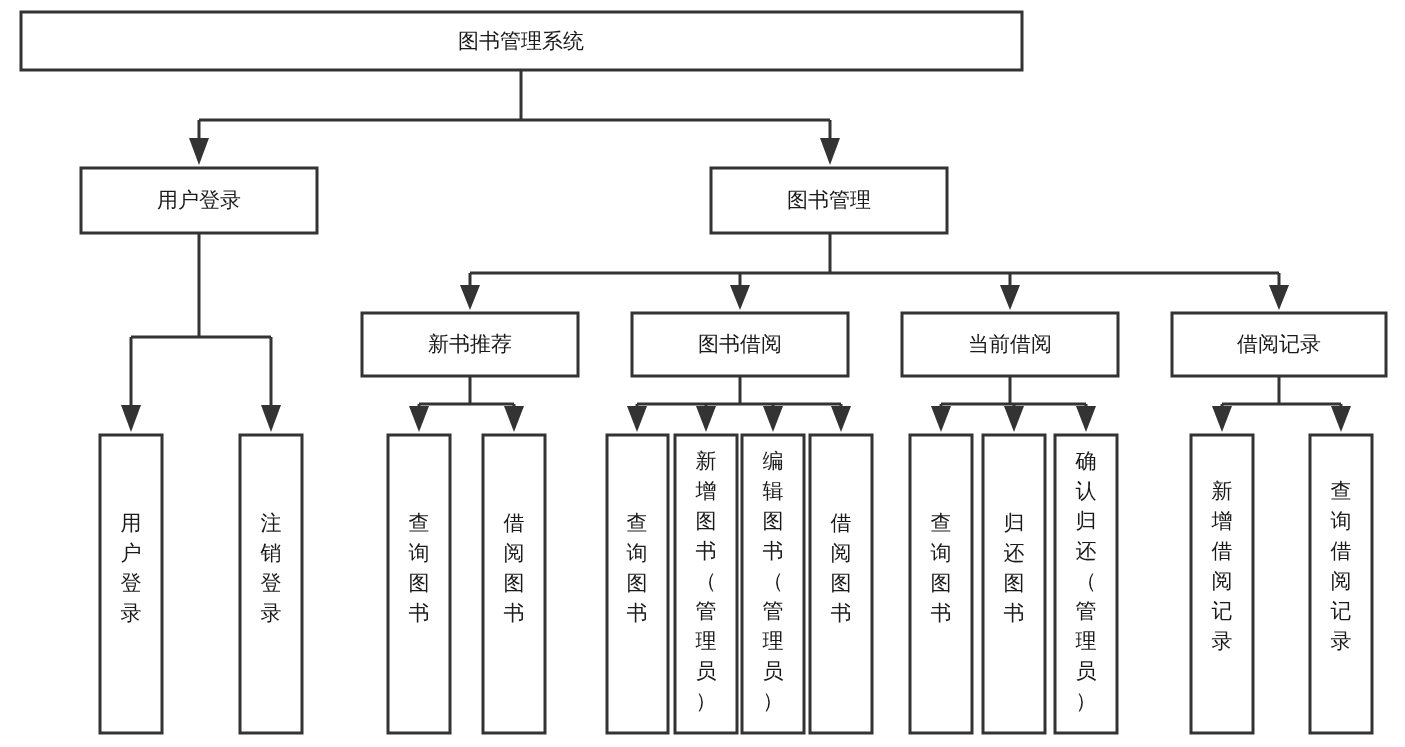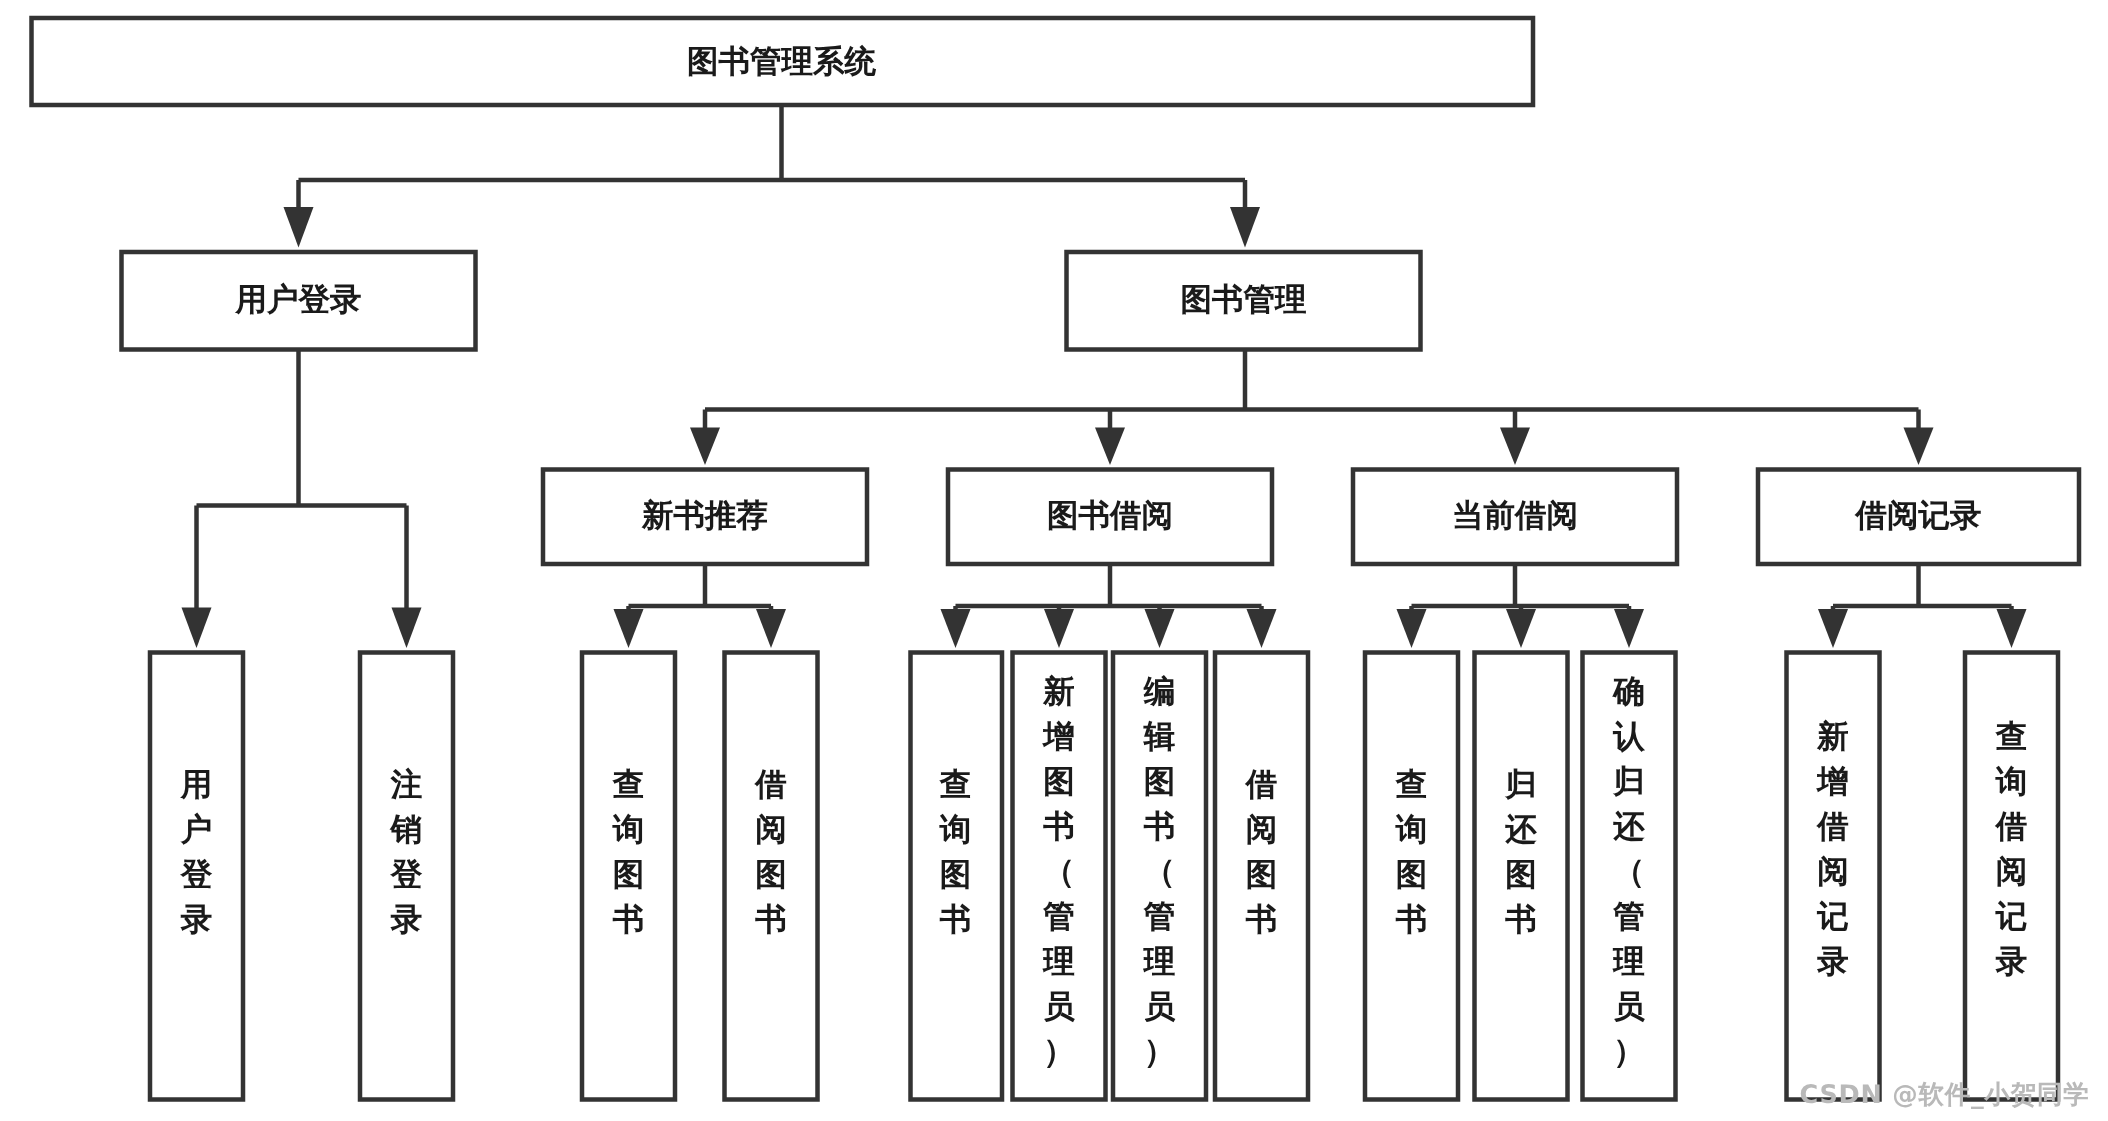--- a/index.html
+++ b/index.html
@@ -10,21 +10,20 @@
   body {
     width: 1405px;
     height: 747px;
     font-family: "DejaVu Sans", "Liberation Sans", sans-serif;
     overflow: hidden;
   }
   #diagram-root {
     position: relative;
     width: 1405px;
     height: 747px;
-    font-weight: bold;
   }
   svg.diagram {
     position: absolute;
     top: 0;
     left: 0;
     width: 1405px;
     height: 747px;
   }
   .node-box {
     fill: #ffffff;
@@ -228,15 +227,14 @@
         <text class="node-label-vertical" x="1222" y="498"><tspan x="1222" dy="0">新</tspan><tspan x="1222" dy="30">增</tspan><tspan x="1222" dy="30">借</tspan><tspan x="1222" dy="30">阅</tspan><tspan x="1222" dy="30">记</tspan><tspan x="1222" dy="30">录</tspan></text>
       </g>
       <g>
         <rect class="node-box" x="1310" y="435" width="62" height="298"></rect>
         <text class="node-label-vertical" x="1341" y="498"><tspan x="1341" dy="0">查</tspan><tspan x="1341" dy="30">询</tspan><tspan x="1341" dy="30">借</tspan><tspan x="1341" dy="30">阅</tspan><tspan x="1341" dy="30">记</tspan><tspan x="1341" dy="30">录</tspan></text>
       </g>
     </g>
 
   </svg>
 
-  <div class="watermark">CSDN @软件_小贺同学</div>
 
 </div>
 
 </body></html>

